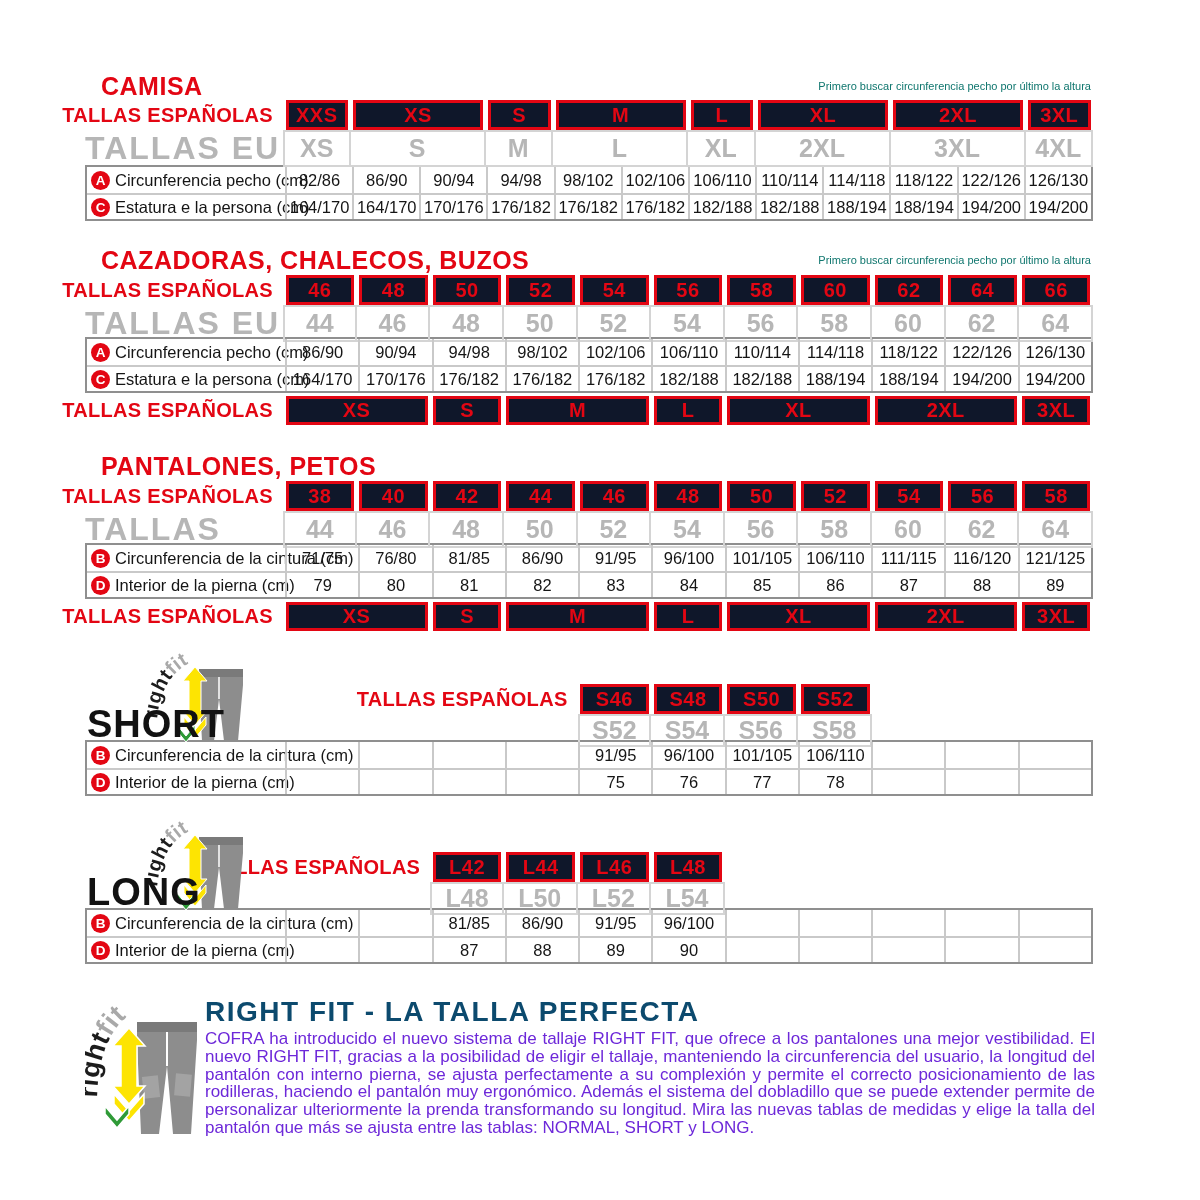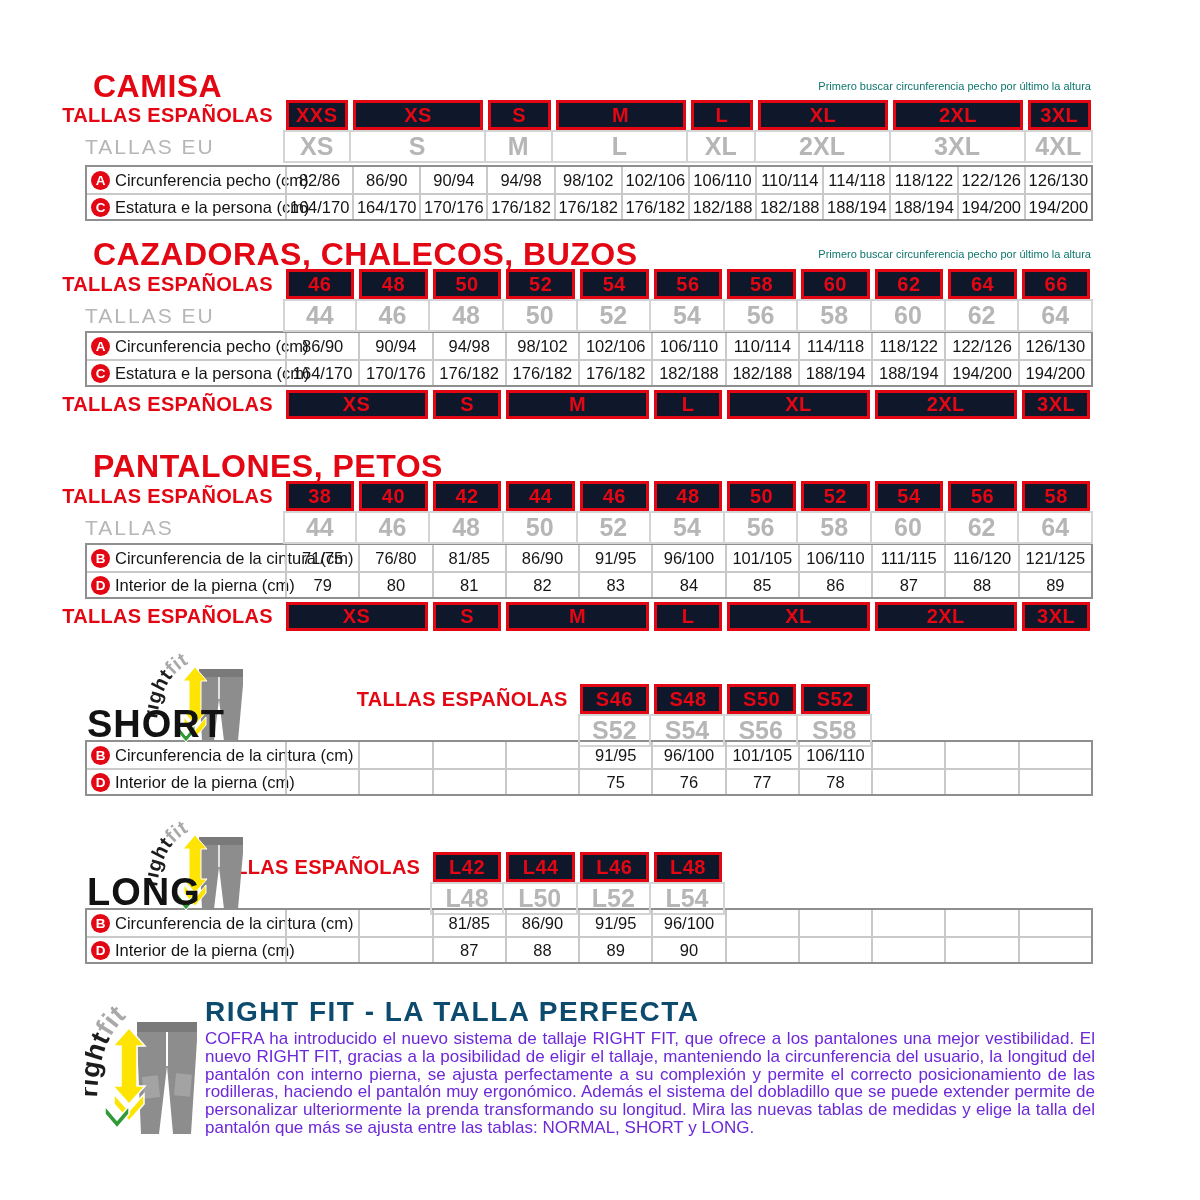--- a/index.html
+++ b/index.html
@@ -2,38 +2,38 @@
 <html><head>
 <meta charset="utf-8">
 <style>
   :root{ --red:#e30613; --graytxt:#b6b6b6; --lightline:#c9c9c9; --frame:#8f8f8f; }
   html,body{margin:0;padding:0;}
   body{
     width:1200px;height:1200px;background:#ffffff;position:relative;overflow:hidden;
     font-family:"Liberation Sans", sans-serif; -webkit-font-smoothing:antialiased;
   }
   .sec{position:absolute;left:85px;width:1008px;}
-  .sec-title{color:var(--red);font-weight:bold;font-size:32px;line-height:28px;letter-spacing:.5px;margin-left:8px;white-space:nowrap;}
+  .sec-title{color:var(--red);font-weight:bold;font-size:25px;line-height:28px;letter-spacing:.5px;margin-left:16px;white-space:nowrap;}
   .note{position:absolute;right:2px;top:8px;font-size:11px;color:#0f766e;white-space:nowrap;}
   .grid{display:grid;width:100%;}
   .g12{grid-template-columns:198px repeat(12,1fr);}
   .g11{grid-template-columns:198px repeat(11,1fr);}
   .boxrow{height:30px;}
   .bcell{padding:0 2.5px;box-sizing:border-box;}
   .box{border:3px solid var(--red);height:100%;box-sizing:border-box;display:flex;align-items:center;justify-content:center;
        color:var(--red);font-weight:bold;font-size:20px;letter-spacing:.5px;background:#0f172a;}
   .sp2{grid-column:span 2;}
   .sp3{grid-column:span 3;}
   .sp5{grid-column:span 5;}
   .eslabel{color:var(--red);font-weight:bold;font-size:20px;display:flex;align-items:center;justify-content:flex-end;
            padding-right:10px;letter-spacing:.3px;white-space:nowrap;}
   .eurow{height:31px;}
   .eurow2{height:28px;}
   .grayrow{height:26px;}
-  .eulabel{color:var(--graytxt);font-weight:normal;font-size:21px;display:flex;align-items:center;letter-spacing:2px;white-space:nowrap;}
+  .eulabel{color:var(--graytxt);font-weight:bold;font-size:32px;display:flex;align-items:center;letter-spacing:2px;white-space:nowrap;}
   .eucell{border:2px solid #d4d4d4;border-left-width:0;color:var(--graytxt);font-weight:bold;font-size:25px;
           display:flex;align-items:center;justify-content:center;box-sizing:border-box;}
   .eurow > div:nth-child(2).eucell, .eurow2 > div:nth-child(2).eucell, .grayrow > div:nth-child(2).eucell{border-left-width:2px;}
   .datablock{border:2px solid var(--frame);margin-top:4px;}
   .drow{height:26px;}
   .drow > div{display:flex;align-items:center;justify-content:center;font-size:16.5px;color:#151515;box-sizing:border-box;}
   .drow > div + div{border-left:2px solid var(--lightline);}
   .drow + .drow > div{border-top:2px solid var(--lightline);}
   .rowlabel{justify-content:flex-start !important;padding-left:4px;font-size:15.5px;white-space:nowrap;}
   .badge{width:19px;height:19px;border-radius:50%;background:var(--red);color:#fff;font-weight:bold;font-size:13.5px;
@@ -121,21 +121,21 @@
         <div class="vcell">182/188</div>
         <div class="vcell">182/188</div>
         <div class="vcell">188/194</div>
         <div class="vcell">188/194</div>
         <div class="vcell">194/200</div>
         <div class="vcell">194/200</div>
       </div>
   </div>
 </div>
 
-<div class="sec" style="top:240px">
+<div class="sec" style="top:246px">
   <div class="sec-title">CAZADORAS, CHALECOS, BUZOS</div>
   <div class="note">Primero buscar circunferencia pecho por último la altura</div>
   <div class="grid g11 boxrow" style="margin-top:1px">
     <div class="eslabel">TALLAS ESPAÑOLAS</div>
     <div class="bcell">
         <div class="box">46</div>
       </div>
     <div class="bcell">
         <div class="box">48</div>
       </div>

